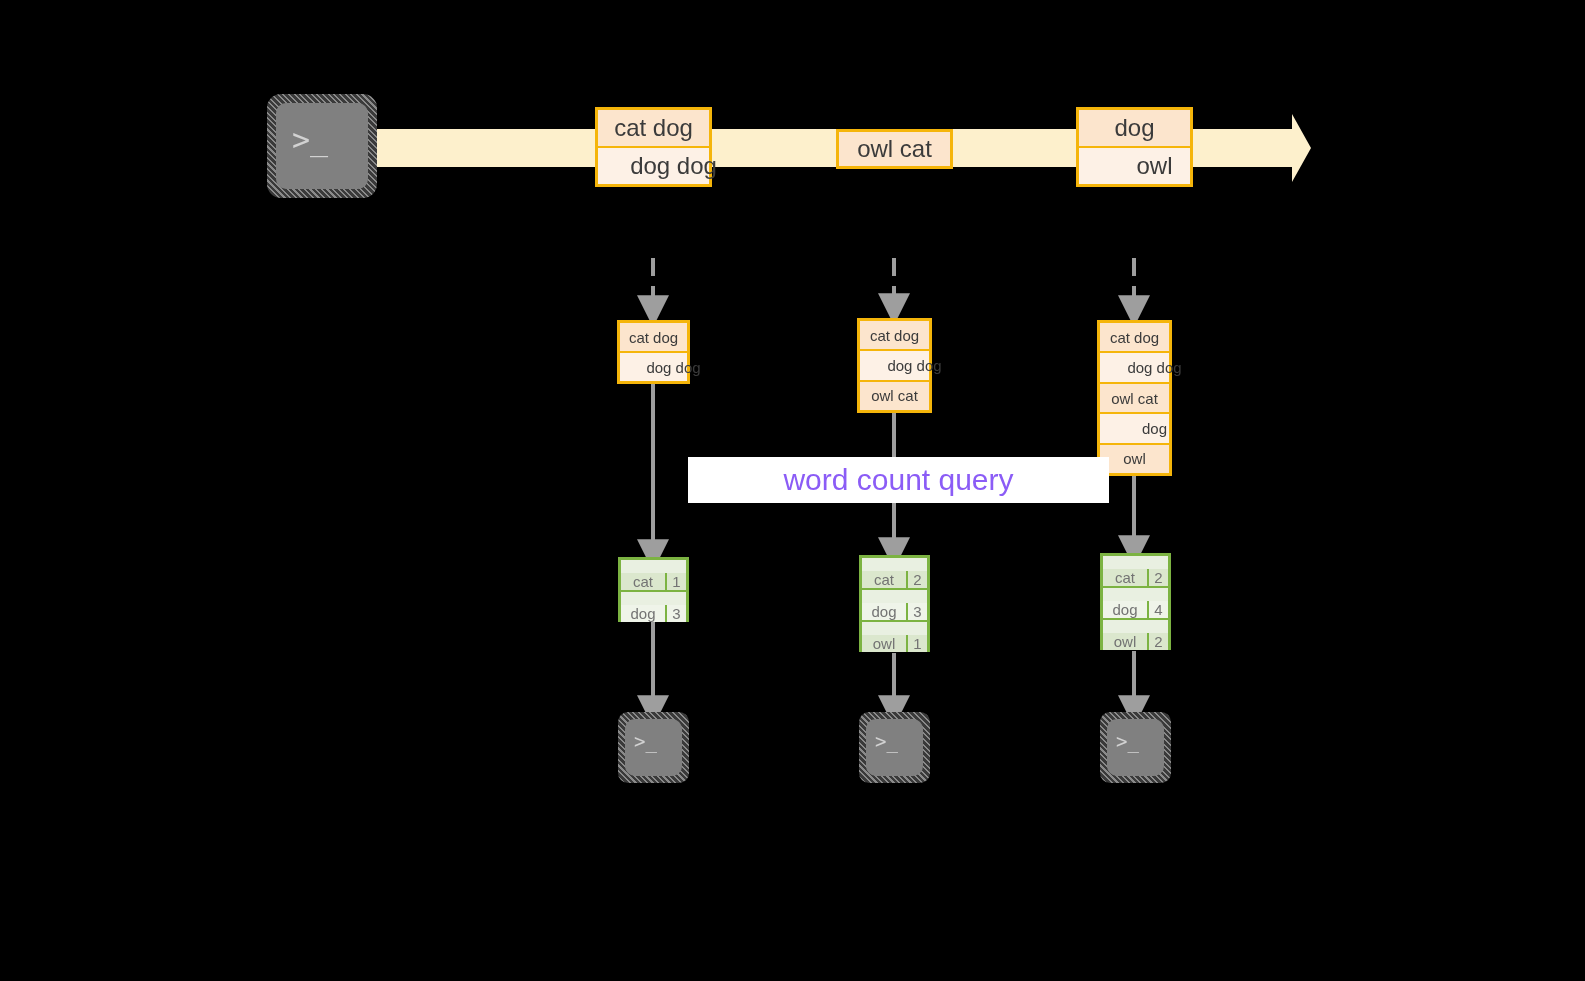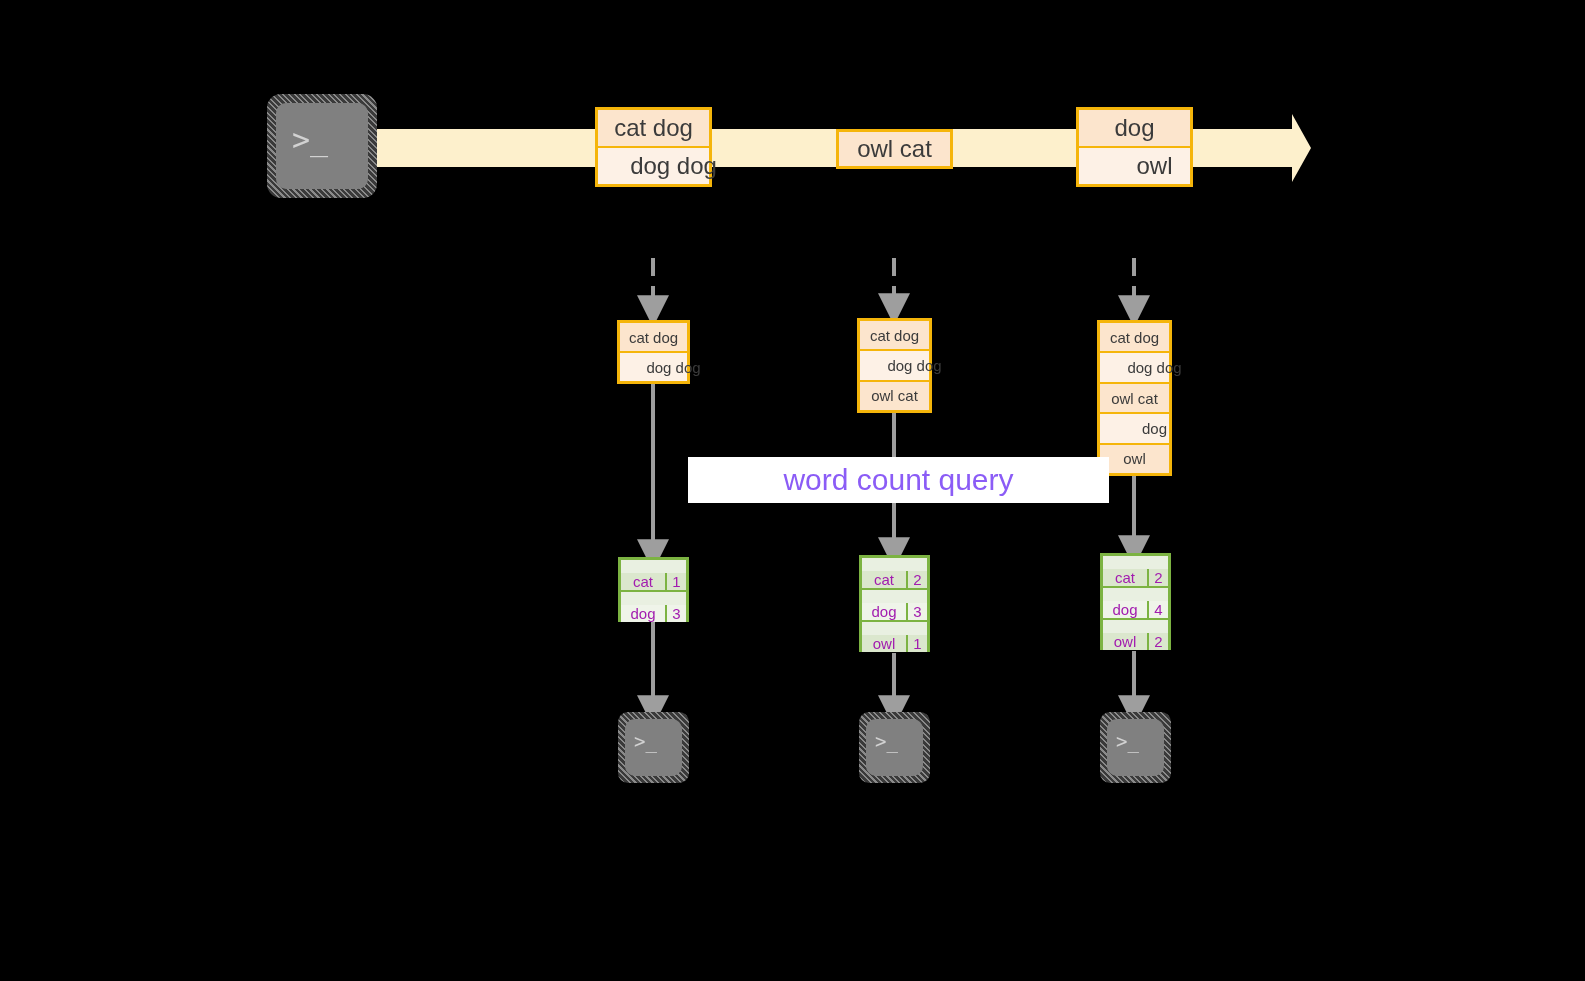--- a/index.html
+++ b/index.html
@@ -80,21 +80,21 @@
     box-sizing: border-box;
   }
   .gbox .grow + .grow {
     border-top: 2px solid #7cb342;
   }
   .gbox .gcell {
     box-sizing: border-box;
     display: flex;
     align-items: center;
     justify-content: center;
-    color: #a21caf;
+    color: #737373;
     white-space: nowrap;
     margin-top: 13px;
   }
   .gbox .gkey {
     flex: 0 0 auto;
   }
   .gbox .gval {
     flex: 1 1 auto;
     border-left: 2px solid #7cb342;
   }

